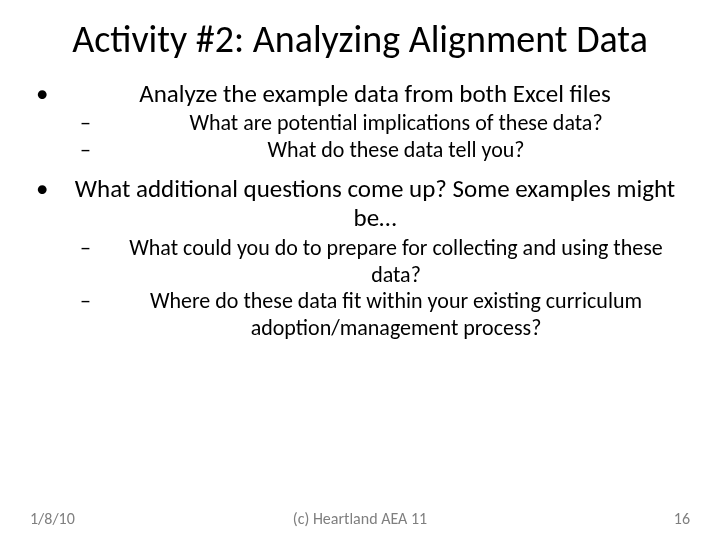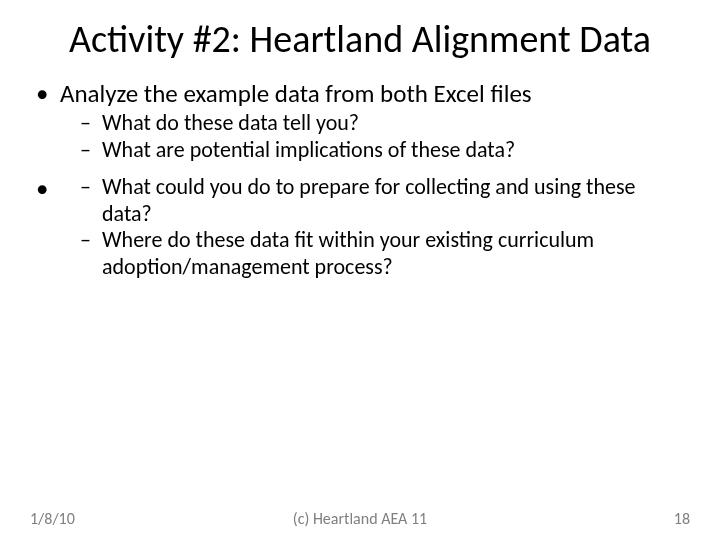--- a/index.html
+++ b/index.html
@@ -1,51 +1,52 @@
 <!DOCTYPE html>
 <html><head>
 <meta charset="utf-8">
 <style>
   * { margin: 0; padding: 0; box-sizing: border-box; }
   html, body { width: 720px; height: 540px; background: #fff; font-family: Calibri, "Segoe UI", Arial, sans-serif; color: #000; }
   .slide { position: relative; width: 720px; height: 540px; padding: 12px 30px 0 30px; }
   .title { font-size: 38px; font-weight: 400; text-align: center; line-height: 1.12; margin: 6px 0 18px 0; letter-spacing: 0px; }
-  .body { font-size: 25px; line-height: 1.18; }
+  .body { font-size: 25px; line-height: 1.18; text-align: center; }
   ul.level1 { list-style: none; padding-left: 0; }
   ul.level1 > li { position: relative; padding-left: 30px; margin-bottom: 4px; }
   ul.level1 > li::before { content: "•"; position: absolute; left: 6px; top: 0; font-size: 25px; }
   ul.level2 { list-style: none; padding-left: 20px; margin-top: 2px; margin-bottom: 10px; }
   ul.level2 > li { position: relative; padding-left: 22px; font-size: 22px; line-height: 1.22; }
   ul.level2 > li::before { content: "–"; position: absolute; left: 0; top: 0; font-size: 22px; }
   .footer { position: absolute; bottom: 12px; left: 0; width: 720px; padding: 0 30px; font-size: 16px; color: #7f7f7f; display: flex; justify-content: space-between; align-items: center; }
   .footer .center { position: absolute; left: 0; width: 720px; text-align: center; }
   .footer .left, .footer .right { position: relative; z-index: 1; }
 </style>
 </head>
 <body>
 
 <div class="slide">
-  <h1 class="title">Activity #2: Heartland Alignment Data</h1>
+  <h1 class="title">Activity #2: Analyzing Alignment Data</h1>
 
   <div class="body">
     <ul class="level1">
       <li>
         <span>Analyze the example data from both Excel files</span>
         <ul class="level2">
+          <li><span>What are potential implications of these data?</span></li>
           <li><span>What do these data tell you?</span></li>
-          <li><span>What are potential implications of these data?</span></li>
         </ul>
       </li>
       <li>
+        <span>What additional questions come up? Some examples might be…</span>
         <ul class="level2">
           <li><span>What could you do to prepare for collecting and using these data?</span></li>
           <li><span>Where do these data fit within your existing curriculum adoption/management process?</span></li>
         </ul>
       </li>
     </ul>
   </div>
 
   <div class="footer">
     <span class="left">1/8/10</span>
     <span class="center">(c) Heartland AEA 11</span>
-    <span class="right">18</span>
+    <span class="right">16</span>
   </div>
 </div>
 
 </body></html>

